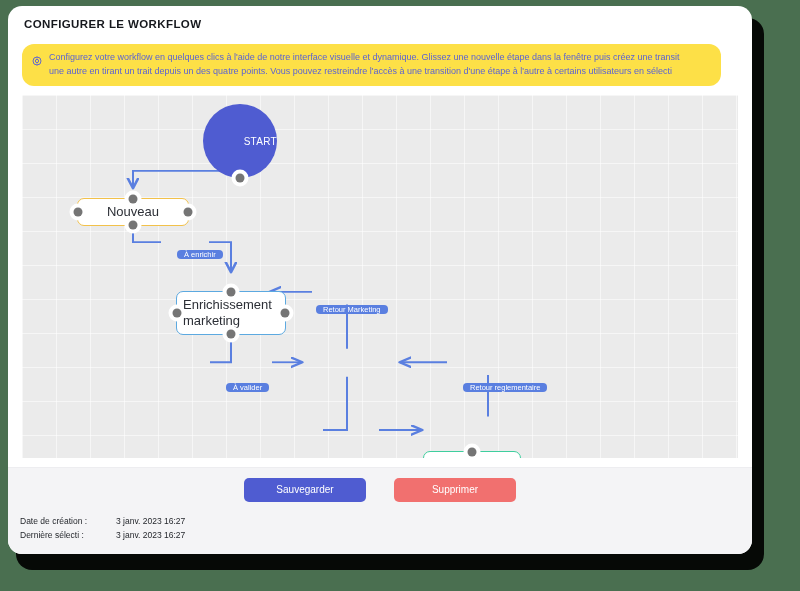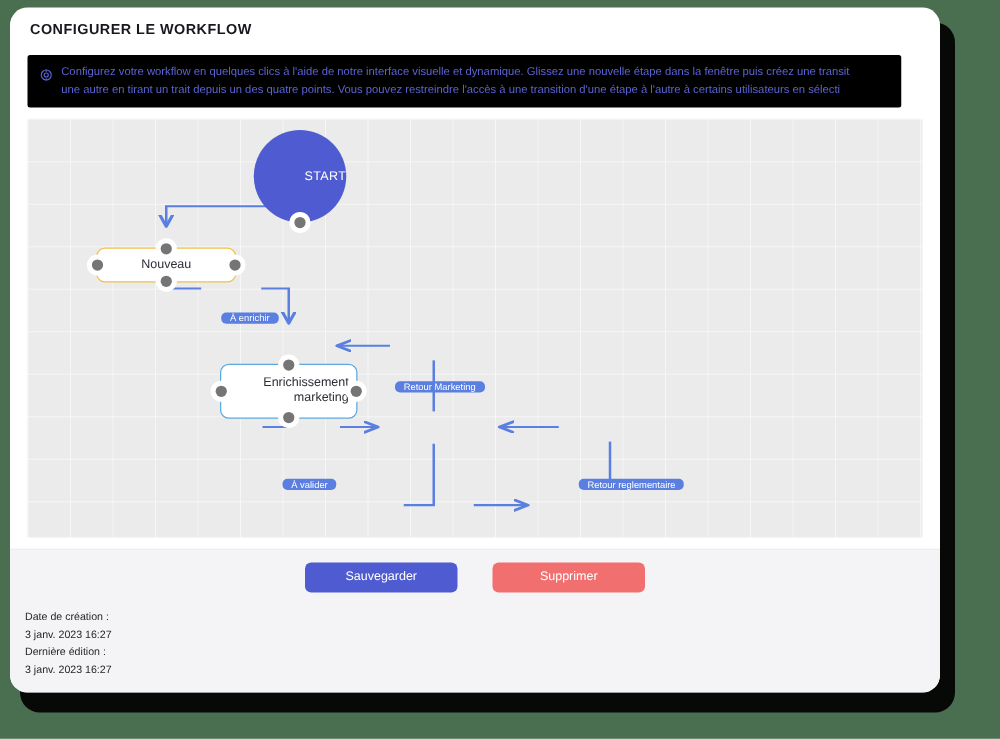--- a/index.html
+++ b/index.html
@@ -38,22 +38,22 @@
     font-size: 11.5px;
     font-weight: bold;
     letter-spacing: 0.4px;
     color: #16181d;
     margin: 0;
   }
 
   
   #info-banner {
     margin: 6px 31px 0 14px;
-    background: #000000;
-    border-radius: 2px;
+    background: #fde047;
+    border-radius: 12px;
     padding: 7px 10px 8px 10px;
     display: flex;
     align-items: flex-start;
     gap: 7px;
     flex: 0 0 auto;
     overflow: hidden;
   }
   #info-banner .banner-text {
     font-size: 9px;
     line-height: 1.5;
@@ -87,22 +87,22 @@
   }
 
   
   .node {
     position: absolute;
     background: #ffffff;
     border-radius: 7px;
     display: flex;
     align-items: center;
     justify-content: center;
-    text-align: right;
-    font-size: 10px;
+    text-align: left;
+    font-size: 13px;
     color: #2c2f36;
     line-height: 1.25;
     box-sizing: border-box;
     padding: 3px 6px;
   }
   .handle {
     position: absolute;
     width: 17px;
     height: 17px;
     border-radius: 50%;
@@ -200,21 +200,21 @@
 
   
   #footer-meta {
     flex: 0 0 auto;
     background: #f4f4f6;
     padding: 2px 0 12px 12px;
     font-size: 8.5px;
     color: #1f2227;
     line-height: 1.65;
   }
-  .meta-row { display: flex; flex-direction: column; }
+  .meta-row { display: flex; }
   .meta-label { min-width: 96px; }
   .meta-value { }
 </style>
 </head>
 <body>
 
 <div id="app-card">
 
   <div id="card-header">
     <div id="page-title">CONFIGURER LE WORKFLOW</div>
@@ -305,18 +305,18 @@
     <button class="action-btn" id="btn-save">Sauvegarder</button>
     <button class="action-btn" id="btn-delete">Supprimer</button>
   </div>
 
   <div id="footer-meta">
     <div class="meta-row">
       <span class="meta-label">Date de création :</span>
       <span class="meta-value">3 janv. 2023 16:27</span>
     </div>
     <div class="meta-row">
-      <span class="meta-label">Dernière édition :</span>
+      <span class="meta-label">Dernière sélecti :</span>
       <span class="meta-value">3 janv. 2023 16:27</span>
     </div>
   </div>
 
 </div>
 
 </body></html>

